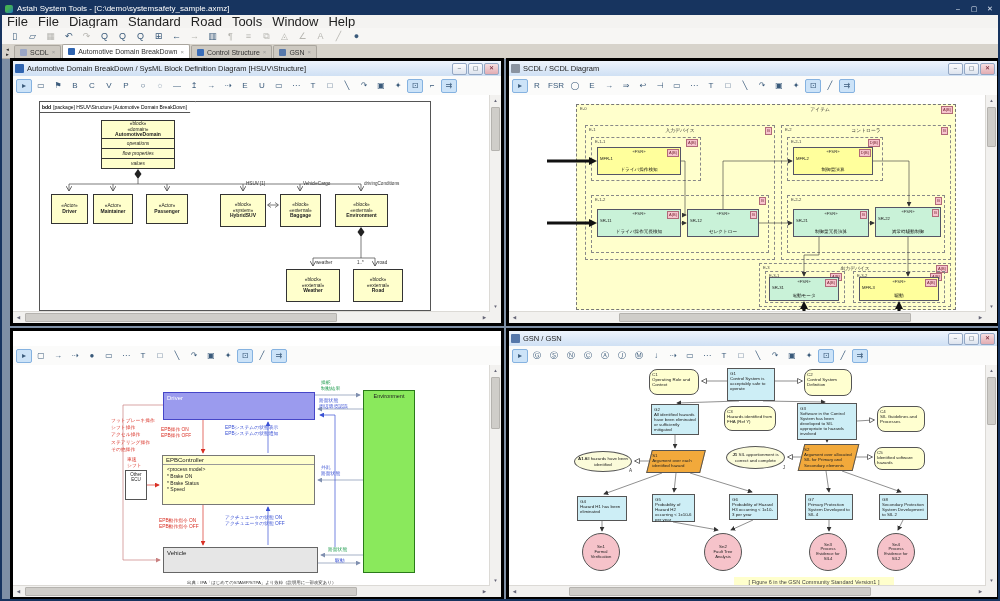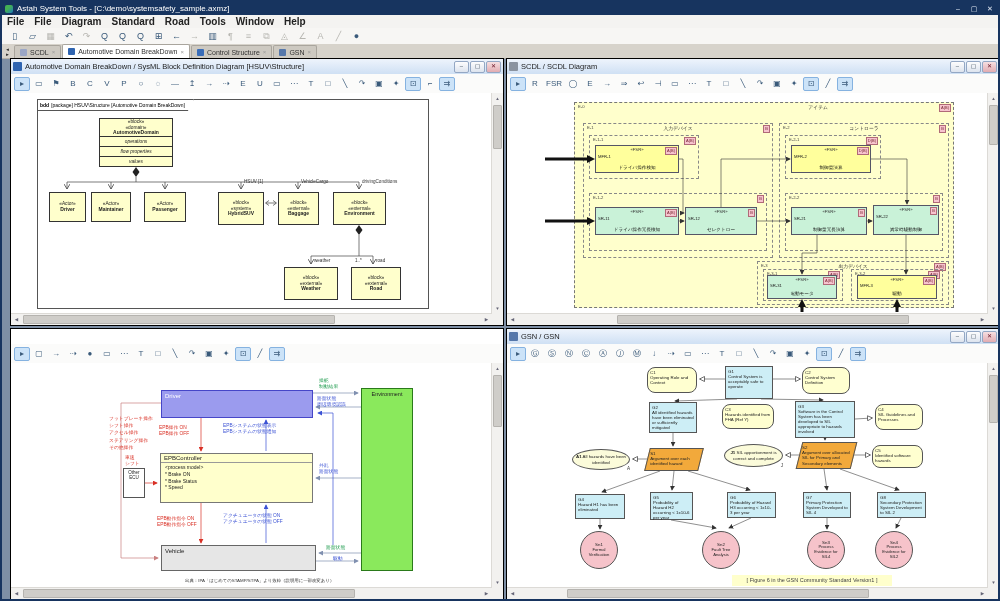--- a/index.html
+++ b/index.html
@@ -6,38 +6,38 @@
   .app{position:relative;width:1000px;height:601px;background:#7e8fa5;border:2px solid #17345f;
        box-sizing:border-box;overflow:hidden;font-family:"Liberation Sans","DejaVu Sans",sans-serif;}
   
   .titlebar{position:absolute;left:0;top:0;right:0;height:13px;background:#17345f;color:#fff;
             display:flex;align-items:center;gap:4px;padding-left:3px;font-size:8px;}
   .appicon{width:8px;height:8px;border-radius:2px;background:linear-gradient(135deg,#43b054 40%,#1e7ac0);flex:none;}
   .winbtns{margin-left:auto;display:flex;}
   .winbtn{width:16px;text-align:center;font-size:7px;color:#dfe7f2;line-height:13px;}
   .menubar{position:absolute;left:0;top:13px;right:0;height:13px;background:#f4f3f1;border-bottom:1px solid #e3e1dd;
            display:flex;align-items:center;}
-  .mitem{padding:0 5px;font-size:10px;color:#222;font-weight:bold;}
+  .mitem{padding:0 5px;font-size:13px;color:#222;}
   .toolbar{position:absolute;left:0;top:26px;right:0;height:16px;background:#f7f6f4;border-bottom:1px solid #dcdad5;
            display:flex;align-items:center;gap:1px;padding-left:4px;}
   .ico{min-width:13px;height:13px;line-height:13px;text-align:center;font-size:9px;color:#3a5a7a;
        border:1px solid transparent;border-radius:2px;padding:0 1px;}
   .ico.on{background:#cce3f8;border-color:#85b2e0;}
   .ico.dis{color:#b7b6b1;}
   .tabbar{position:absolute;left:0;top:42px;right:0;height:14px;background:#d7d3cb;border-bottom:1px solid #b4b0a8;
           display:flex;align-items:flex-end;padding-left:2px;}
   .dock{width:7px;margin:0 3px 1px 0;color:#222;}
   .dock i{display:block;font-style:normal;font-size:4.5px;line-height:5px;text-align:center;}
   .tab{height:12px;display:flex;align-items:center;gap:3px;padding:0 5px;font-size:7px;color:#333;
        background:#cdc9c1;border:1px solid #a9a59d;border-bottom:none;margin-right:1px;border-radius:2px 2px 0 0;}
   .tab.on{background:#fff;height:13px;}
   .tabicon{width:7px;height:7px;border-radius:1px;flex:none;}
   .tabx{color:#999;font-size:6px;}
   
-  .panel{position:absolute;background:#fff;border:1px solid #000000;box-sizing:border-box;}
+  .panel{position:absolute;background:#fff;border:3px solid #000000;box-sizing:border-box;}
   .ptitle{position:absolute;left:0;top:0;right:0;height:15px;background:linear-gradient(#eef4fc,#cfe0f4);
           border-bottom:1px solid #a9c4e2;display:flex;align-items:center;gap:3px;padding:0 2px;font-size:7.5px;color:#222;}
   .picon{width:9px;height:9px;border-radius:1px;flex:none;}
   .ptext{white-space:nowrap;overflow:hidden;}
   .pbtns{margin-left:auto;display:flex;gap:1px;}
   .pbtn{width:13px;height:10px;line-height:9px;text-align:center;font-size:6px;color:#345;
         background:linear-gradient(#fdfdfd,#dde4ee);border:1px solid #93a7c4;border-radius:2px;}
   .pbtn.close{background:linear-gradient(#f6dfe1,#e2acb2);color:#612;}
   .ptools{position:absolute;left:0;top:15px;right:0;height:19px;background:#fbfbfa;border-bottom:1px solid #e4e2de;
           display:flex;align-items:center;gap:1px;padding:0 3px;}

